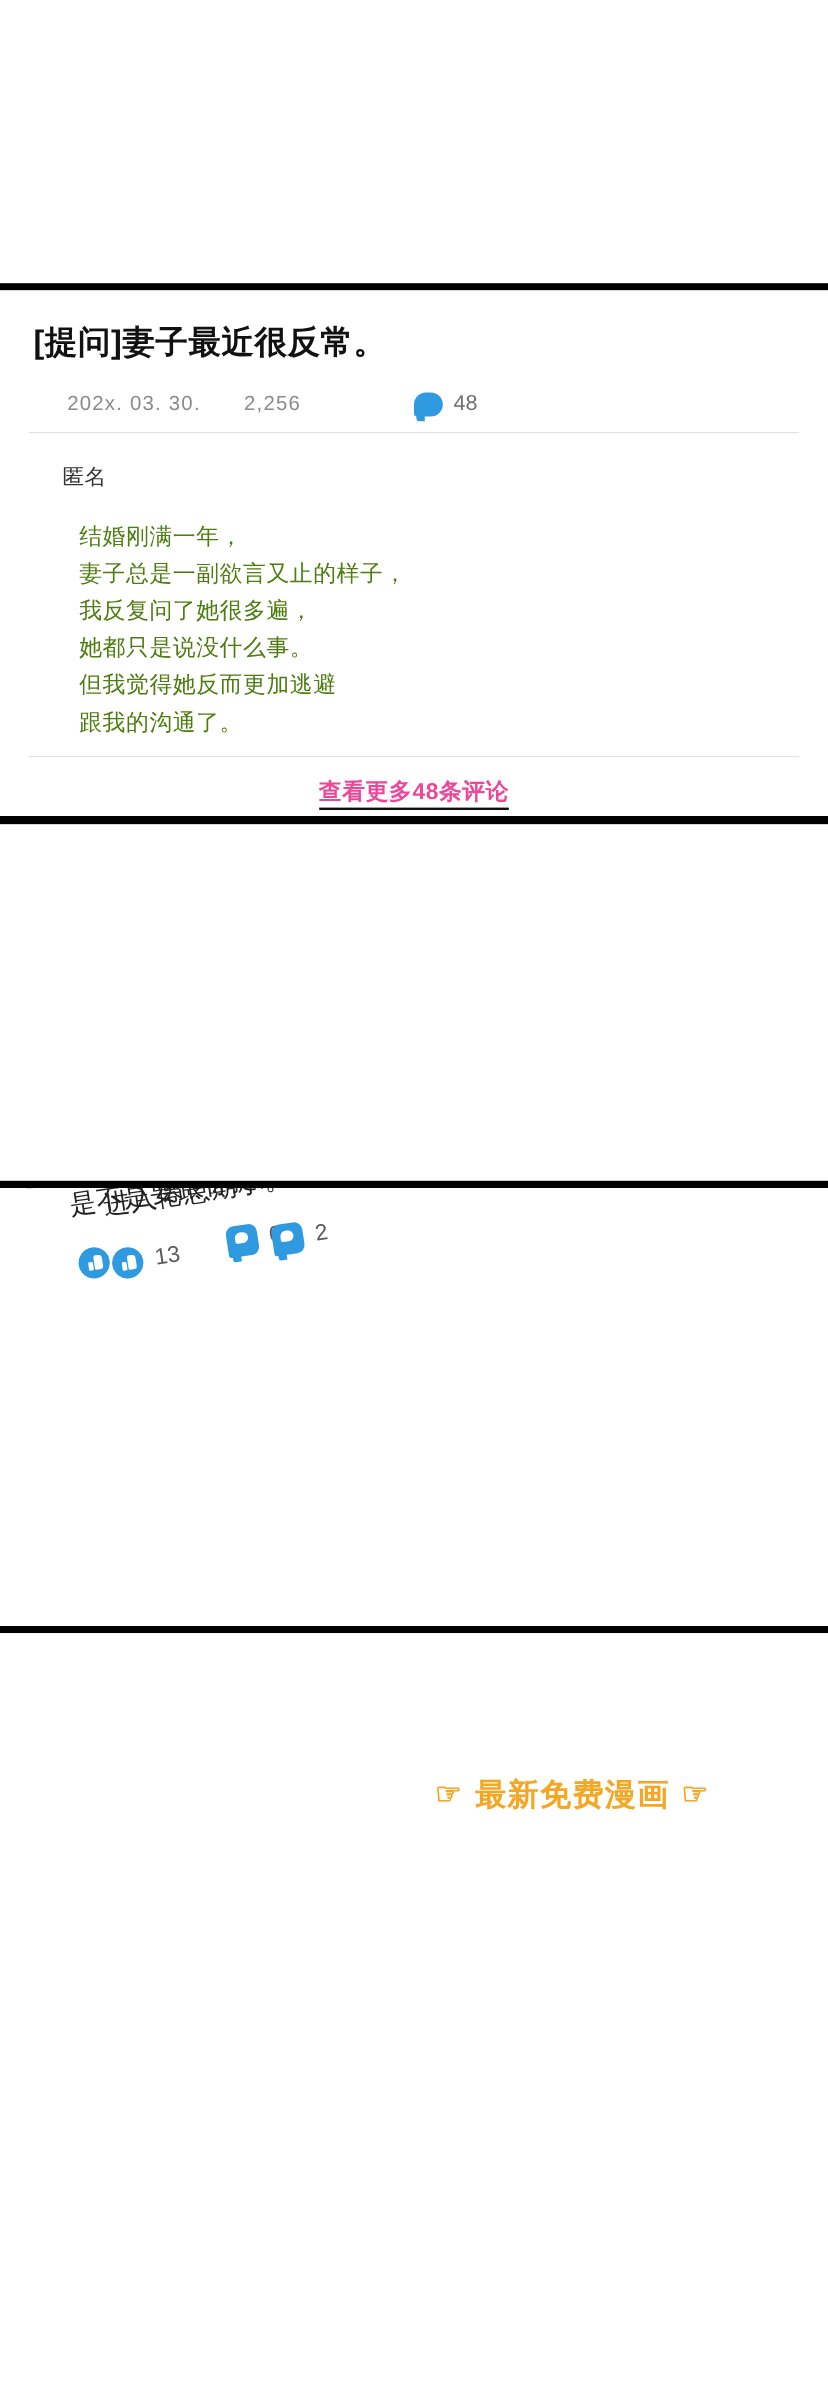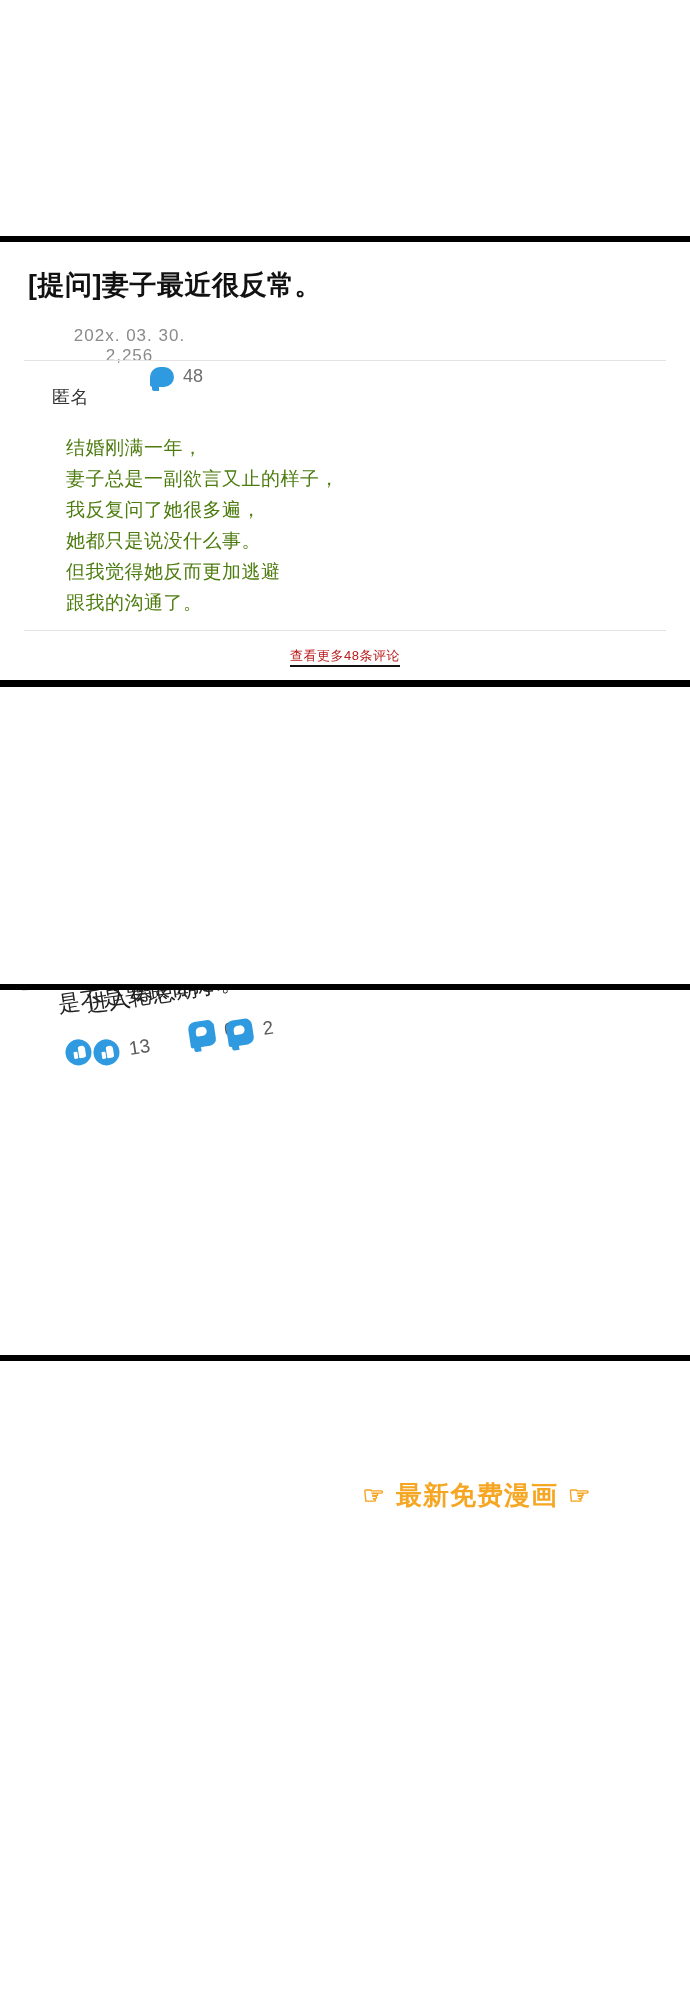--- a/index.html
+++ b/index.html
@@ -49,28 +49,27 @@
     font-weight: bold;
     color: #111111;
     letter-spacing: 0.5px;
     white-space: nowrap;
   }
 
   .post-meta {
     position: absolute;
     left: 56px; top: 84px;
     display: flex;
-    align-items: center;
+    align-items: flex-end;
     gap: 0px;
     color: #8a8a8a;
     font-size: 17px;
-    flex-direction: column;
   }
   .post-meta .date { letter-spacing: 1px; }
-  .post-meta .views { letter-spacing: 1px; }
+  .post-meta .views { margin-left: 36px; letter-spacing: 1px; }
   .post-meta .cmt-wrap {
     margin-left: 46px;
     display: flex;
     align-items: center;
     gap: 9px;
     padding-left: 48px;
   }
   .bubble-icon {
     width: 24px; height: 20px;
     background: #2f9ae0;
@@ -114,23 +113,23 @@
     color: #4d7c0f;
     letter-spacing: 0.5px;
     white-space: pre-line;
   }
 
   .more-comments {
     position: absolute;
     left: 0; top: 405px;
     width: 690px;
     text-align: center;
-    font-size: 13px;
-    font-weight: normal;
-    color: #b91c1c;
+    font-size: 19px;
+    font-weight: bold;
+    color: #ec4899;
     letter-spacing: 0.5px;
   }
   .more-comments span {
     border-bottom: 2px solid #111111;
     padding-bottom: 2px;
   }
 
   
   .blank-mid {
     position: absolute;

